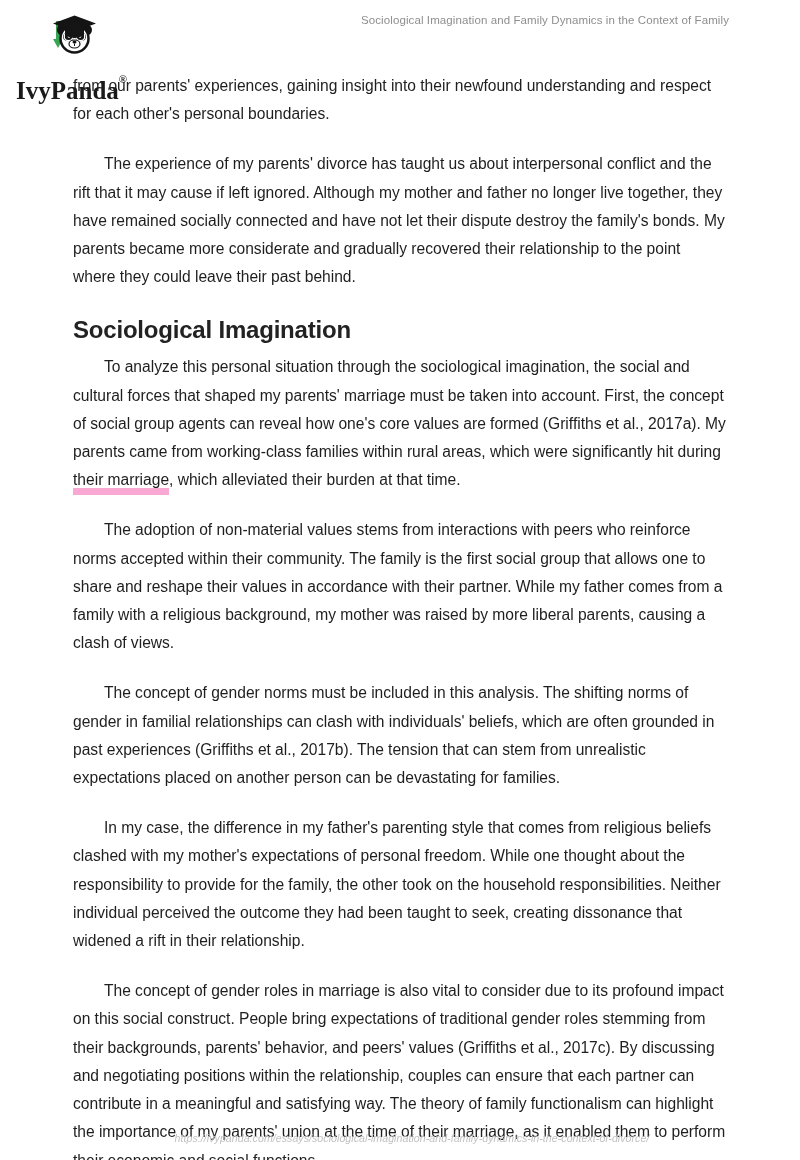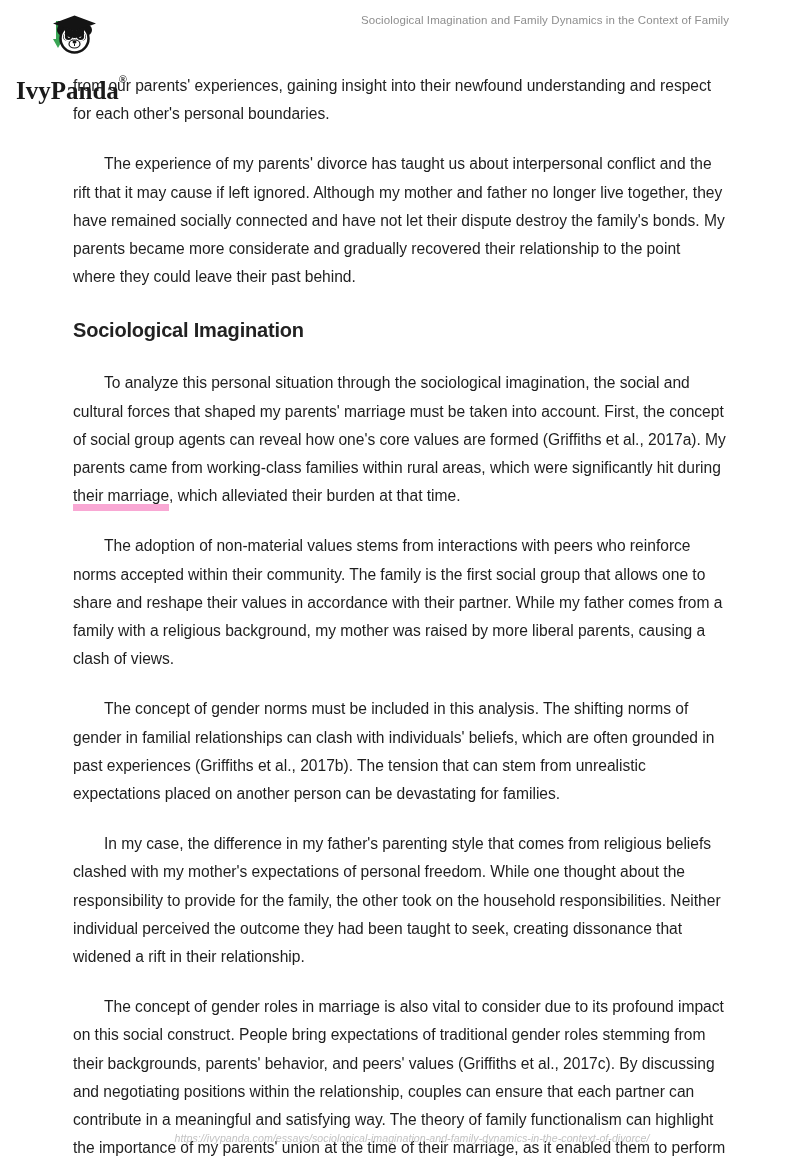--- a/index.html
+++ b/index.html
@@ -82,22 +82,22 @@
     line-height: 28.2px;
     text-indent: 31px;
     color: #1e1e1e;
     text-align: left;
     word-spacing: -0.1px;
   }
   p.para.no-indent {
     text-indent: 0;
   }
   h2.section-heading {
-    margin: 0 0 22px 0;
-    font-size: 20px;
+    margin: 0 0 6px 0;
+    font-size: 24px;
     line-height: 34px;
     font-weight: bold;
     color: #222222;
     letter-spacing: -0.2px;
   }
   .ul-mark {
     border-bottom: 7px solid #f9a8d4;
   }
 
   

